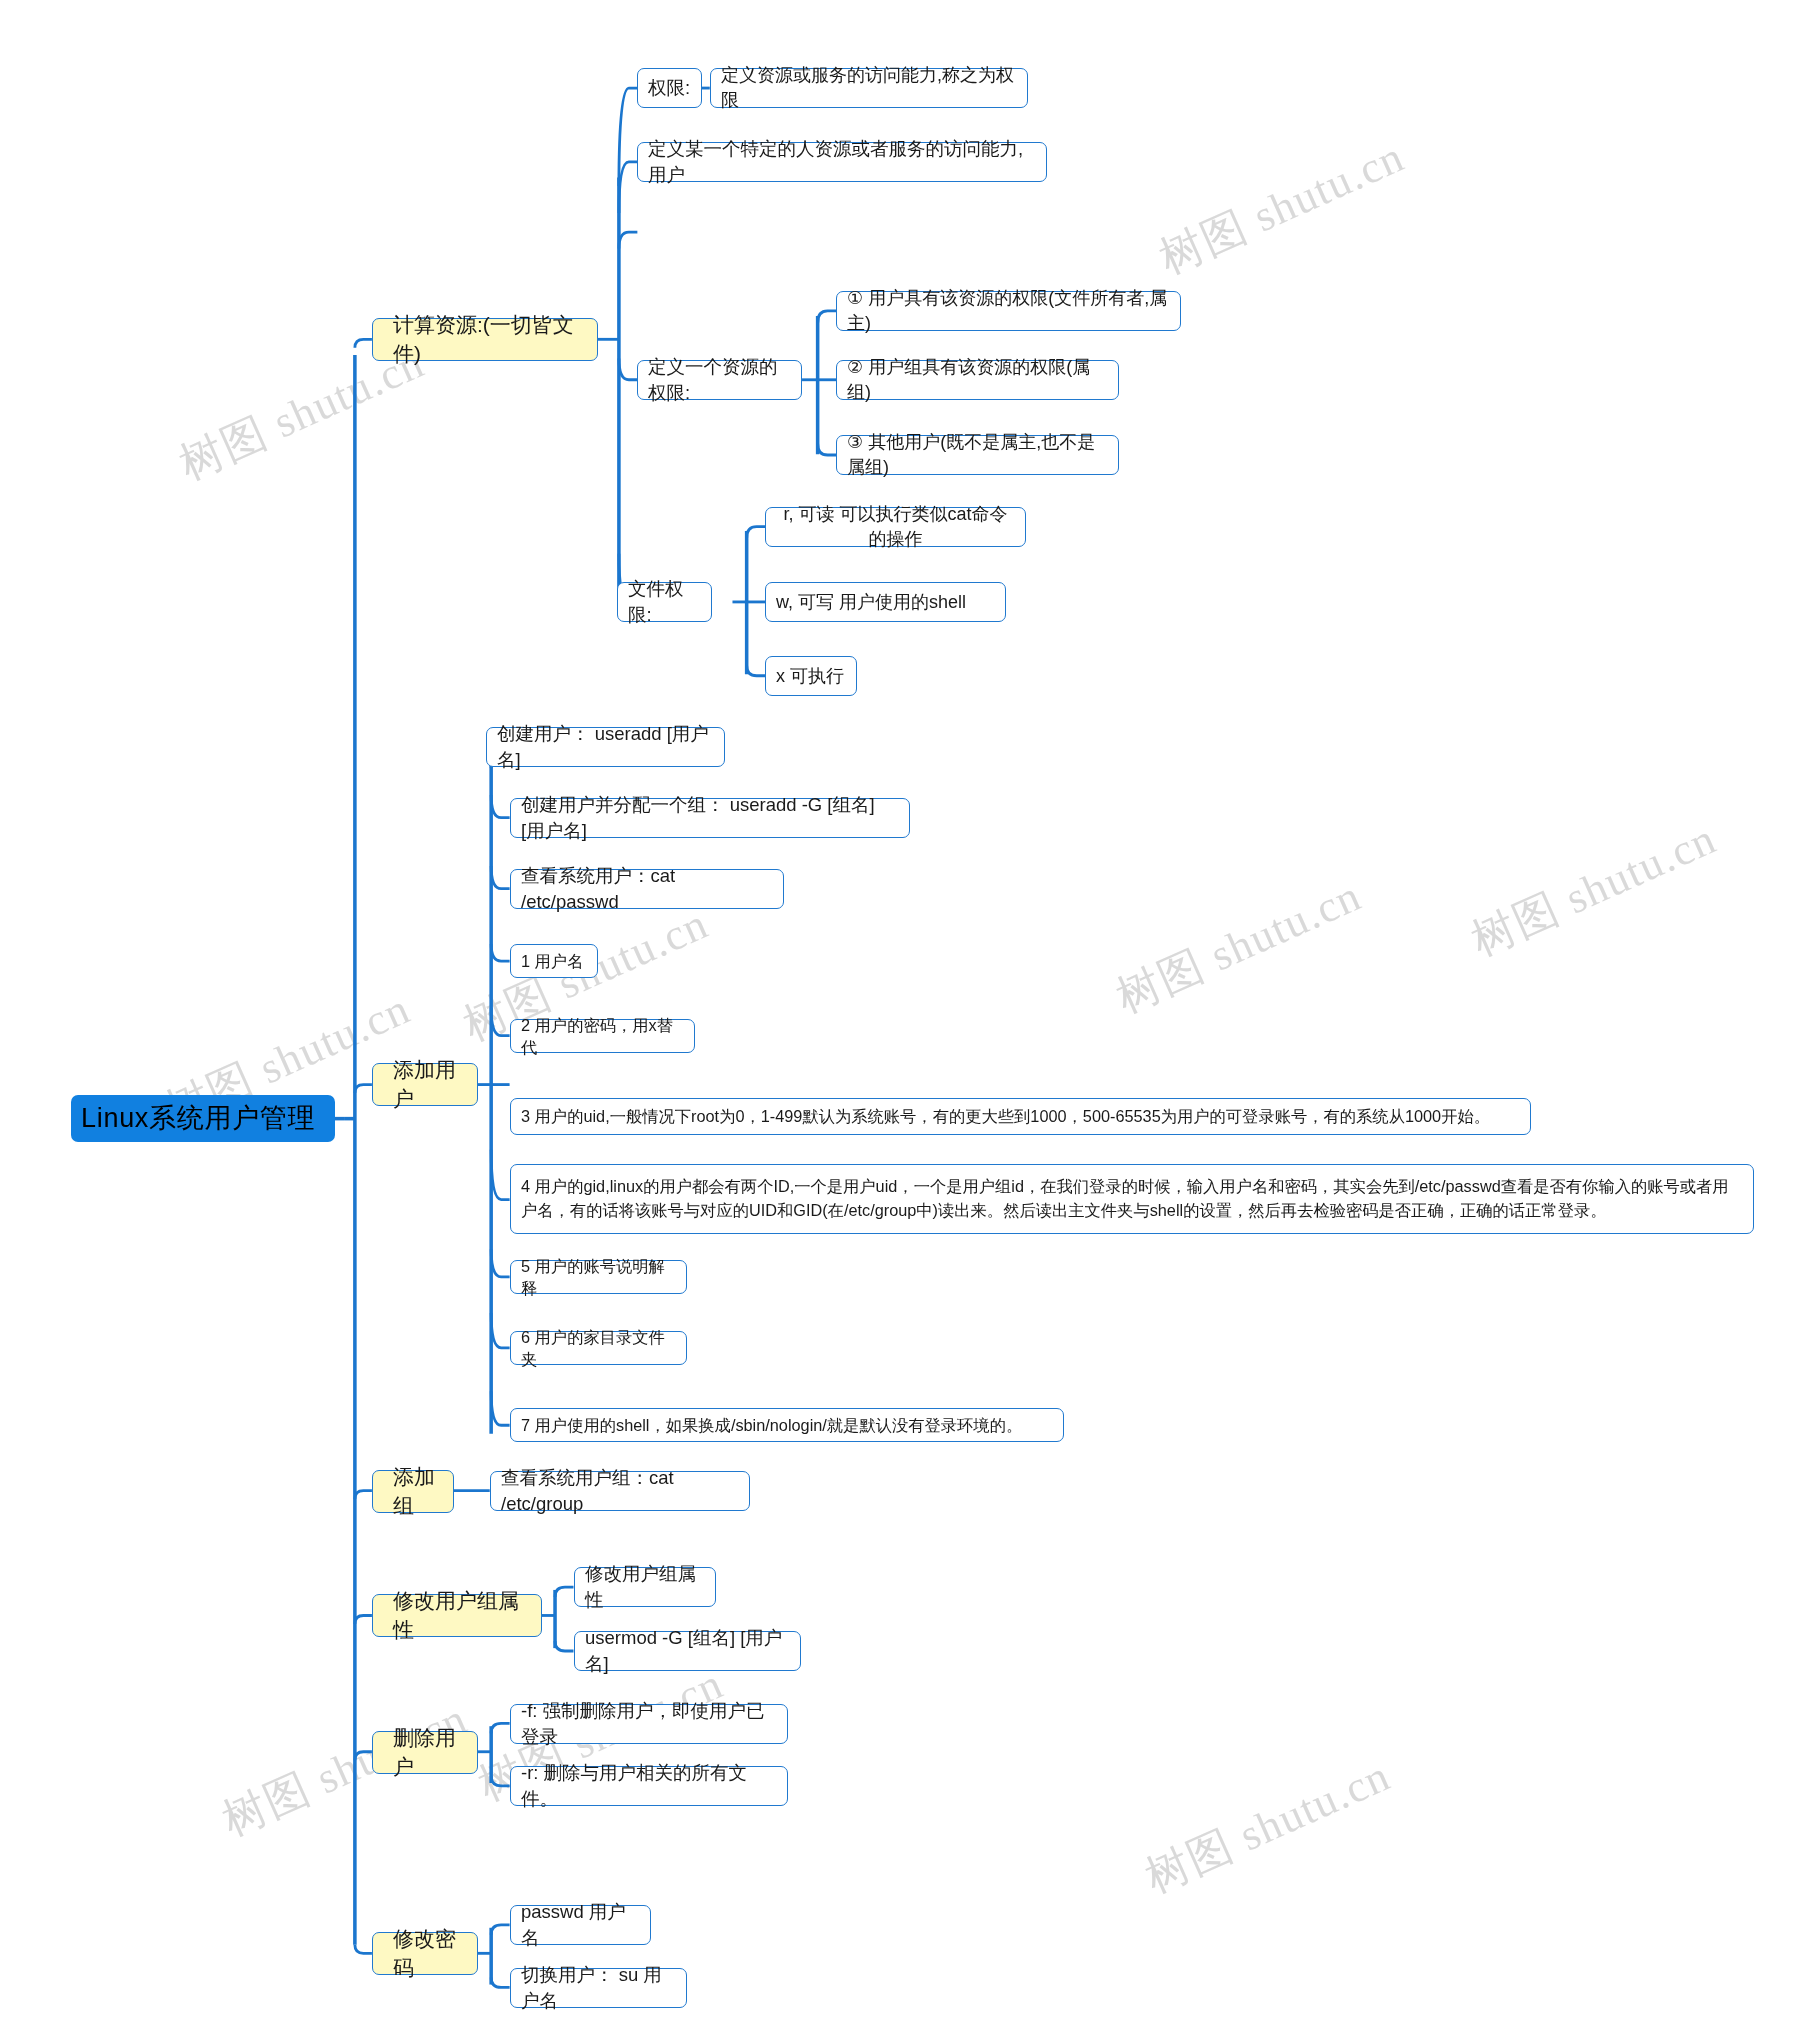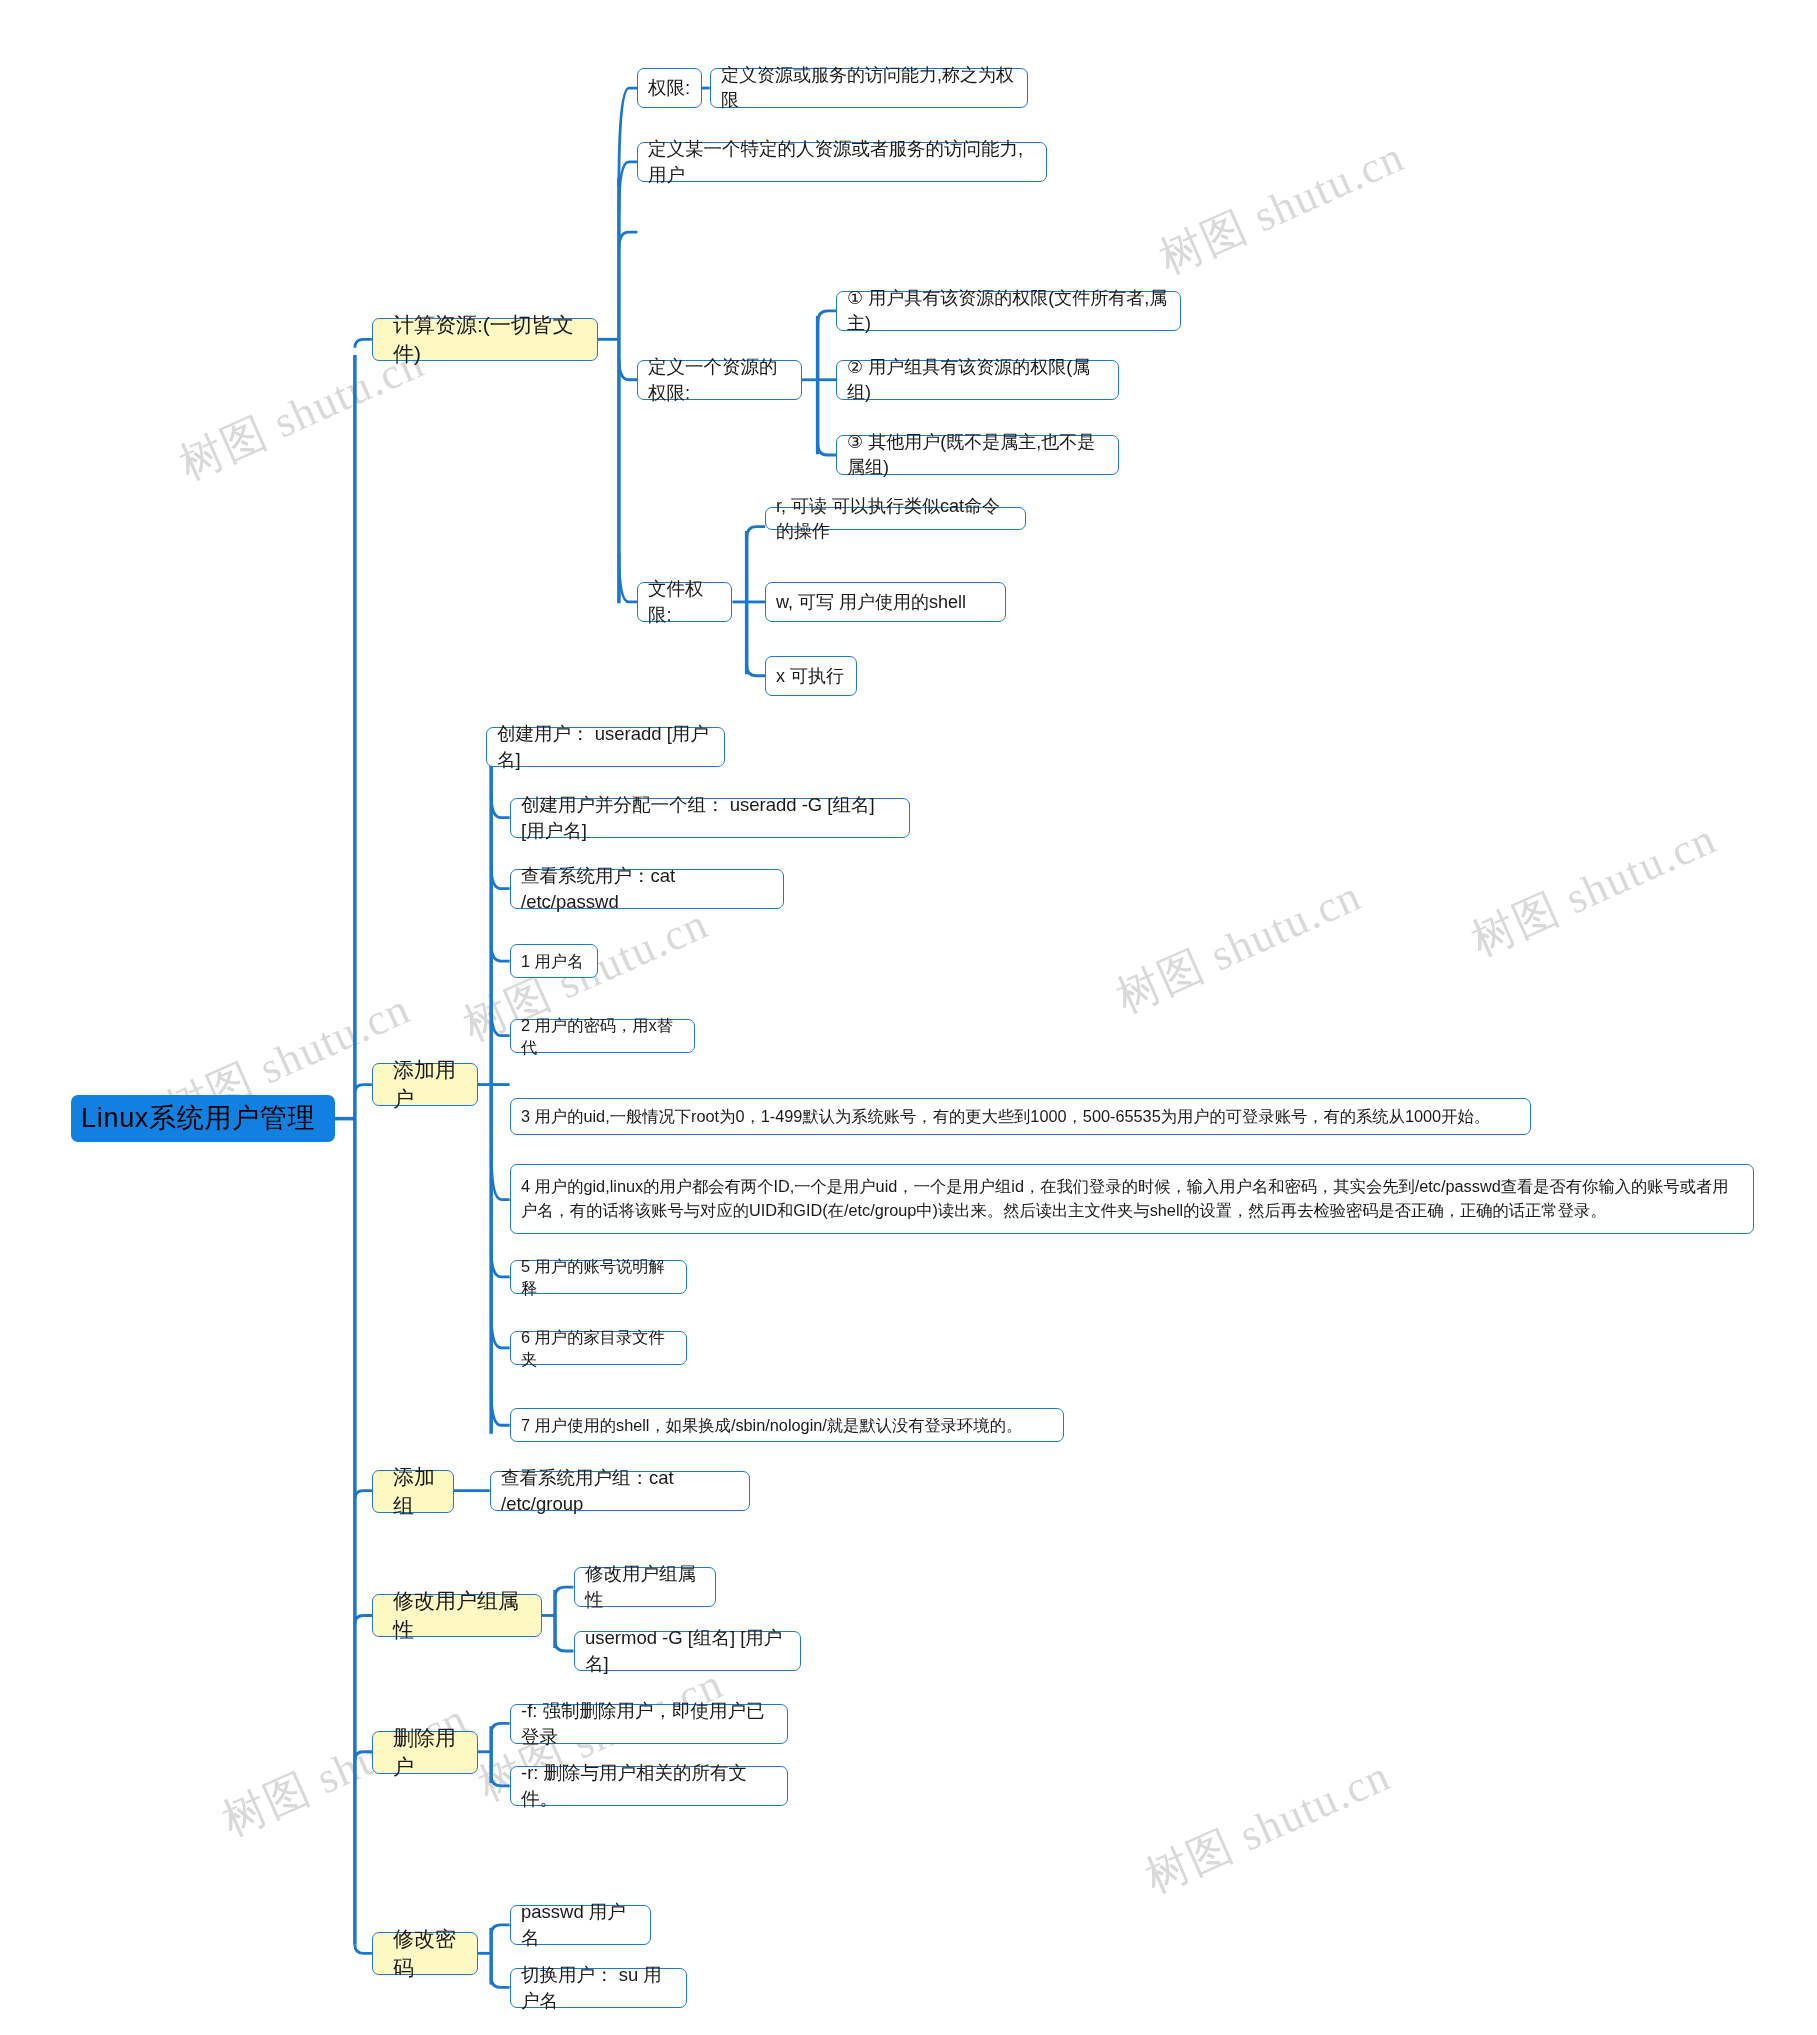--- a/index.html
+++ b/index.html
@@ -230,25 +230,25 @@
   </div>
 
   <div class="node lvl4" style="left:836px;top:360px;width:283px;height:40px;">
     <span>② 用户组具有该资源的权限(属组)</span>
   </div>
 
   <div class="node lvl4" style="left:836px;top:435px;width:283px;height:40px;">
     <span>③ 其他用户(既不是属主,也不是属组)</span>
   </div>
 
-  <div class="node lvl3" style="left:637px;top:582px;width:95px;height:40px;">
+  <div class="node lvl3" style="left:617px;top:582px;width:95px;height:40px;">
     <span>文件权限:</span>
   </div>
 
-  <div class="node lvl4" style="left:765px;top:507px;width:261px;height:23px;">
+  <div class="node lvl4" style="left:765px;top:507px;width:261px;height:40px;text-align:center;">
     <span>r, 可读 可以执行类似cat命令的操作</span>
   </div>
 
   <div class="node lvl4" style="left:765px;top:582px;width:241px;height:40px;">
     <span>w, 可写 用户使用的shell</span>
   </div>
 
   <div class="node lvl4" style="left:765px;top:656px;width:92px;height:40px;">
     <span>x 可执行</span>
   </div>

